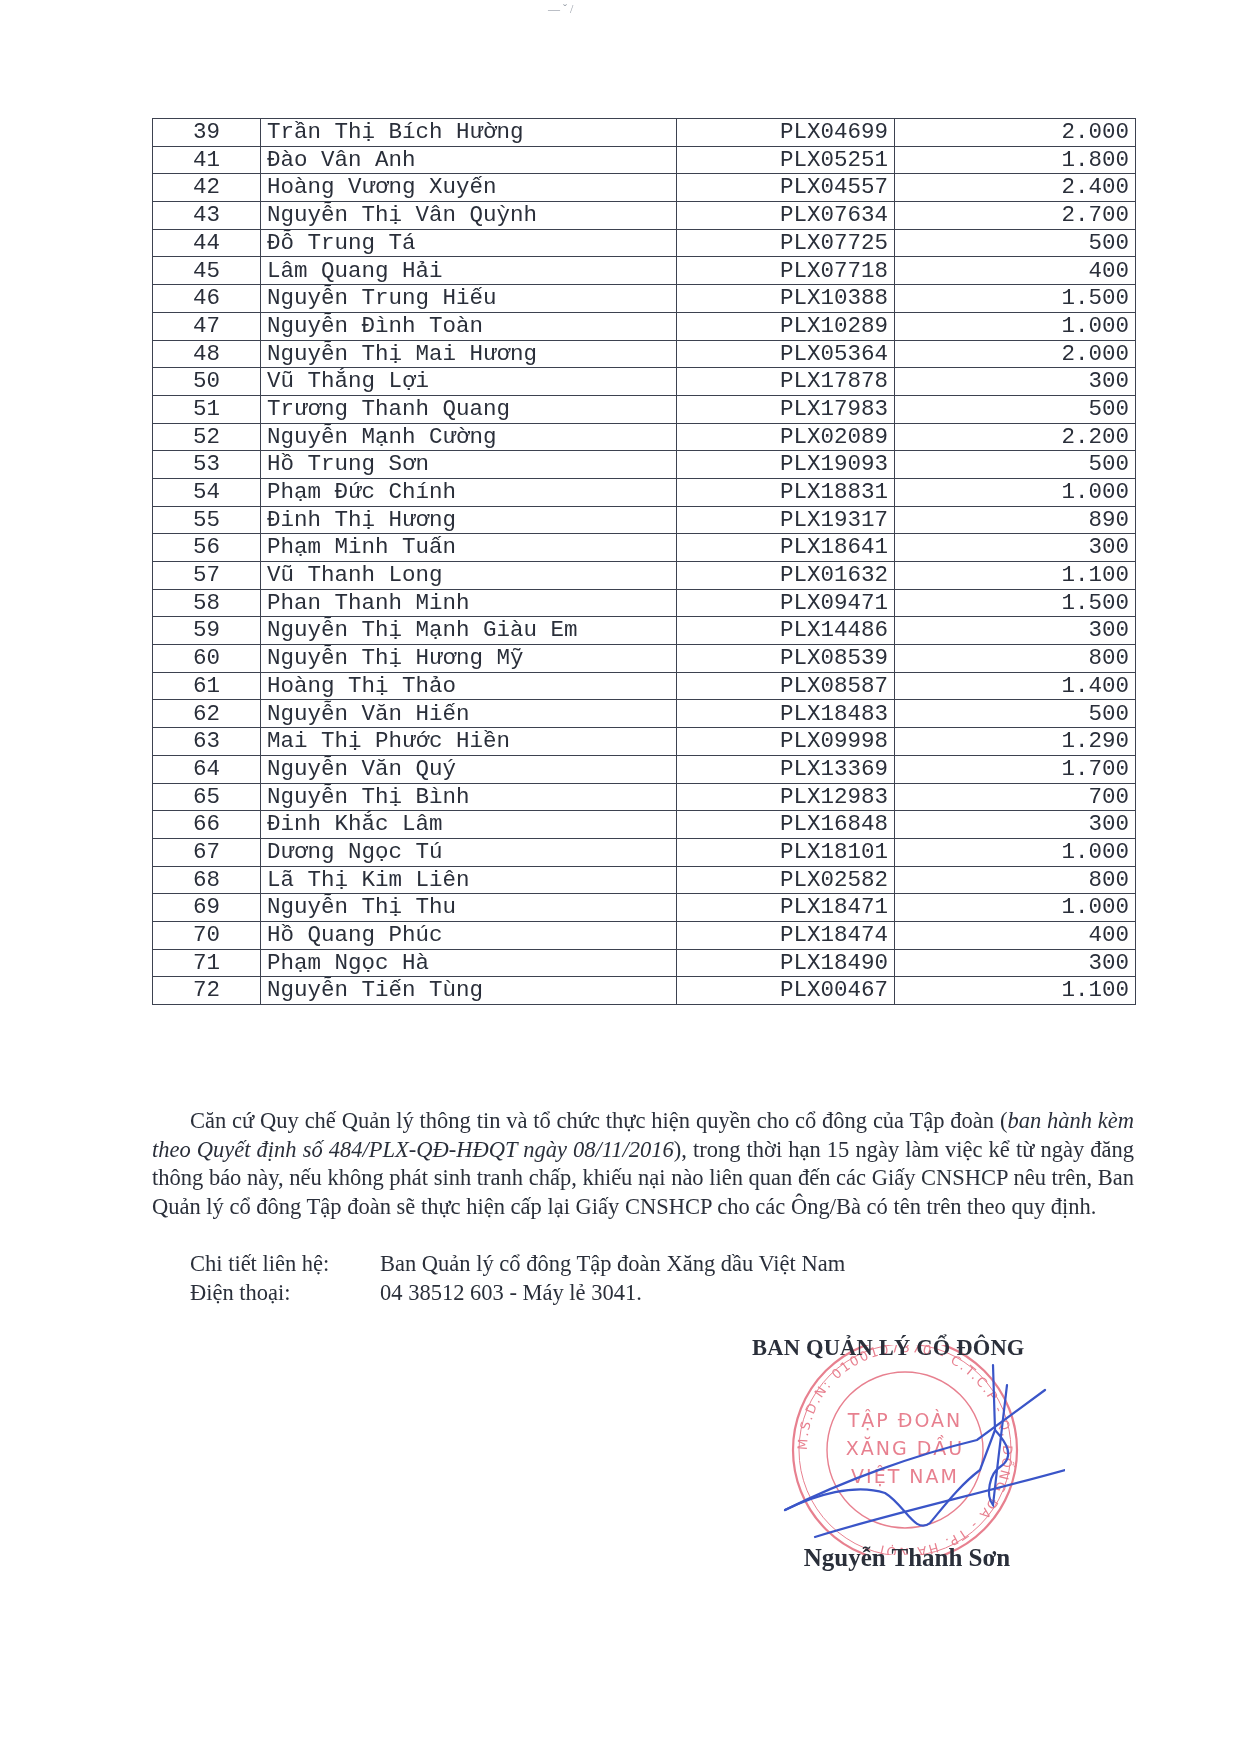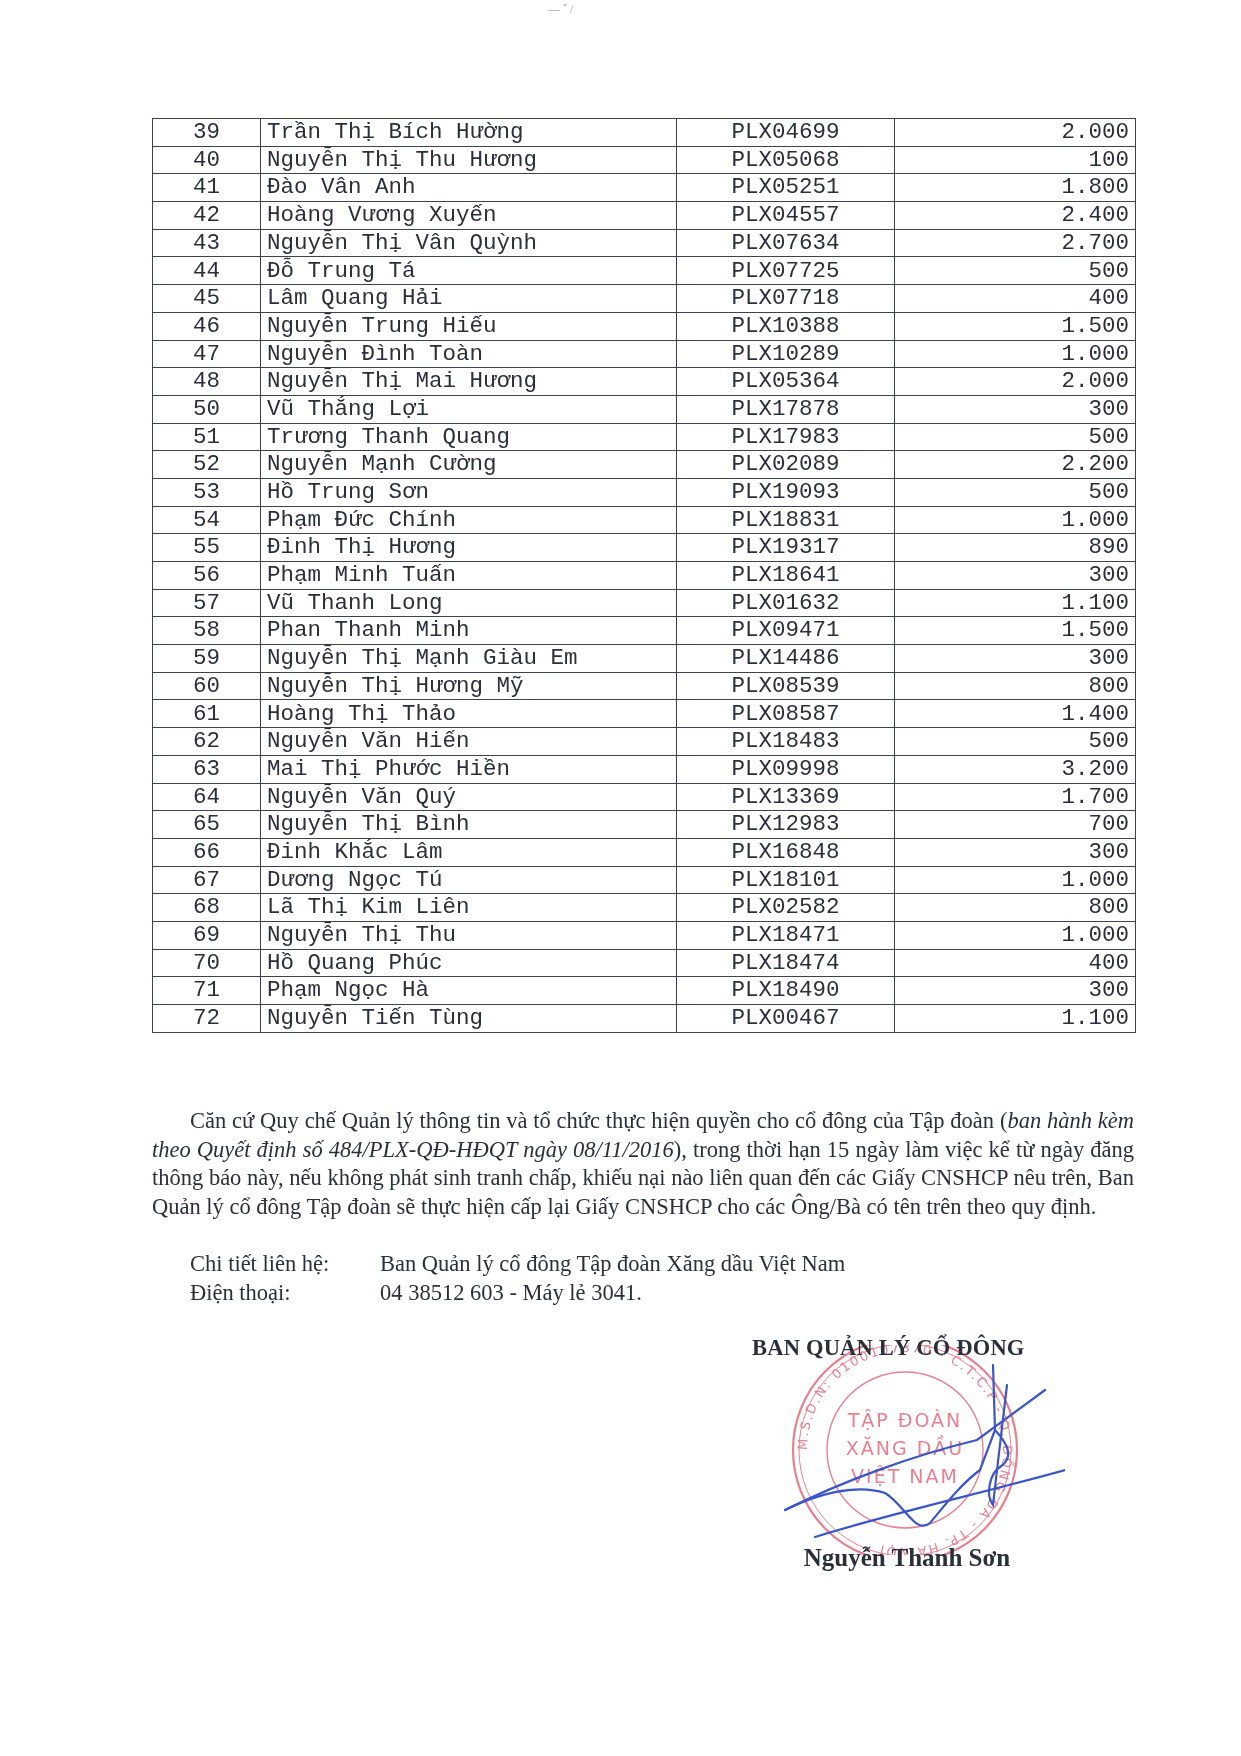--- a/index.html
+++ b/index.html
@@ -18,21 +18,21 @@
   table.shareholders td {
     border: 1.6px solid #3d4250; height: 26.7px; padding: 0 6px;
     white-space: nowrap; overflow: visible; vertical-align: middle;
   }
   table.shareholders col.c-no { width: 108px; }
   table.shareholders col.c-name { width: 416px; }
   table.shareholders col.c-code { width: 218px; }
   table.shareholders col.c-qty { width: 241px; }
   td.no { text-align: center; }
   td.name { text-align: left; padding-left: 8px; margin-left: 40px; }
-  td.code { text-align: center; }
+  td.code { text-align: right; }
   td.qty { text-align: right; padding-right: 6px; }
 
   .para {
     position: absolute; left: 152px; width: 982px; top: 1107px;
     font-size: 22.5px; line-height: 28.6px; text-align: justify;
     text-align-last: left;
   }
   .para .indent { display: inline-block; width: 38px; }
   .para em { font-style: italic; }
 
@@ -63,26 +63,20 @@
       <col class="c-qty">
   </colgroup>
   <tbody id="rows">
       <tr>
         <td class="no">39</td>
         <td class="name">Trần Thị Bích Hường</td>
         <td class="code">PLX04699</td>
         <td class="qty">2.000</td>
       </tr>
       <tr>
-        <td class="no">40</td>
-        <td class="name">Nguyễn Thị Thu Hương</td>
-        <td class="code">PLX05068</td>
-        <td class="qty">100</td>
-      </tr>
-      <tr>
         <td class="no">41</td>
         <td class="name">Đào Vân Anh</td>
         <td class="code">PLX05251</td>
         <td class="qty">1.800</td>
       </tr>
       <tr>
         <td class="no">42</td>
         <td class="name">Hoàng Vương Xuyến</td>
         <td class="code">PLX04557</td>
         <td class="qty">2.400</td>
@@ -198,21 +192,21 @@
       <tr>
         <td class="no">62</td>
         <td class="name">Nguyễn Văn Hiến</td>
         <td class="code">PLX18483</td>
         <td class="qty">500</td>
       </tr>
       <tr>
         <td class="no">63</td>
         <td class="name">Mai Thị Phước Hiền</td>
         <td class="code">PLX09998</td>
-        <td class="qty">3.200</td>
+        <td class="qty">1.290</td>
       </tr>
       <tr>
         <td class="no">64</td>
         <td class="name">Nguyễn Văn Quý</td>
         <td class="code">PLX13369</td>
         <td class="qty">1.700</td>
       </tr>
       <tr>
         <td class="no">65</td>
         <td class="name">Nguyễn Thị Bình</td>

